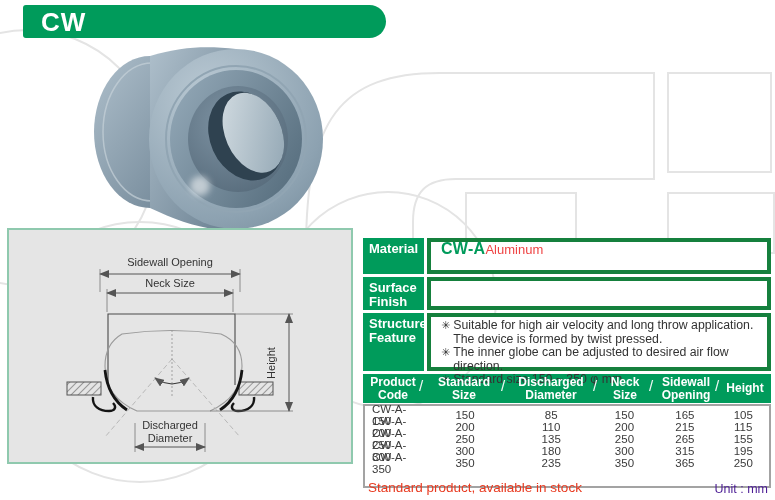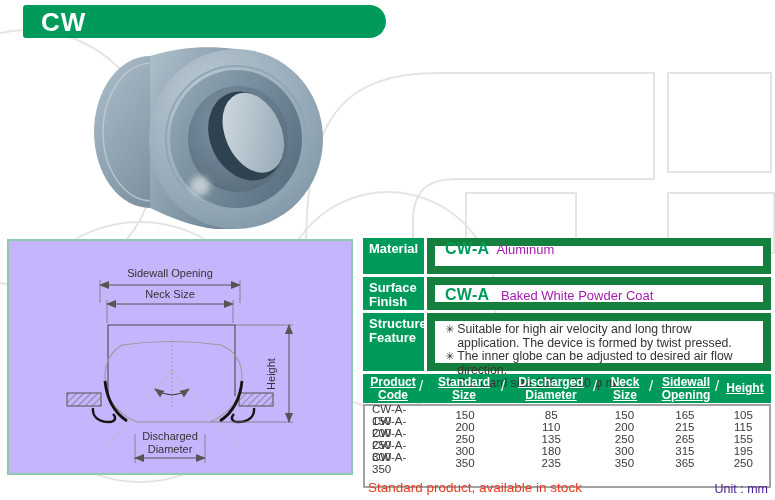--- a/index.html
+++ b/index.html
@@ -12,46 +12,46 @@
   .watermark{position:absolute;left:0;top:0;}
 
   
   .header-bar{position:absolute;left:7px;top:5px;width:363px;height:33px;background:#009b5b;
               border-radius:3px 17px 17px 3px;display:flex;align-items:center;padding-left:18px;
               box-sizing:border-box;color:#ffffff;margin-left:16px;}
   .header-code{font-size:26px;font-weight:bold;letter-spacing:1px;line-height:1;}
   .header-title{font-size:19px;font-weight:bold;margin-left:14px;line-height:1;padding-top:2px;}
 
   
-  .diagram-box{position:absolute;left:7px;top:239px;width:346px;height:236px;
-               border:2px solid #8fc9ae;background:#c4b5fd;box-sizing:border-box;}
+  .diagram-box{position:absolute;left:7px;top:228px;width:346px;height:236px;
+               border:2px solid #8fc9ae;background:#e5e5e5;box-sizing:border-box;}
   .diagram-box text{font-family:"Liberation Sans","DejaVu Sans",sans-serif;font-size:11px;fill:#333;}
 
   
   .panel{position:absolute;left:363px;top:238px;width:408px;}
   .info-row{display:flex;margin-bottom:3px;}
   .info-label{width:61px;background:#009b5b;color:#fff;font-weight:bold;font-size:13px;
               line-height:14px;padding:4px 0 0 6px;box-sizing:border-box;flex:none;}
-  .info-value{flex:1;margin-left:3px;border:8px solid #15803d;background:#fff;
+  .info-value{flex:1;margin-left:3px;border:4px solid #15803d;background:#fff;
               box-sizing:border-box;padding:1px 6px 15px 10px;}
   .row-material{height:36px;}
   .row-material .info-value{display:flex;align-items:center;}
   .row-surface{height:33px;}
   .row-structure{height:58px;}
   .badge{color:#009b5b;font-weight:bold;font-size:16px;letter-spacing:0.3px;}
-  .val-text{font-size:13px;color:#a21caf;margin-left:7px;text-align:right;}
+  .val-text{font-size:13px;color:#ef4444;margin-left:0;text-align:right;}
   .val-note{font-size:12.5px;color:#333;margin-top:1px;}
   .bullets{padding-top:2px;}
   .bullet-line{display:flex;font-size:12.3px;color:#333;line-height:13.5px;}
   .ast{font-family:"DejaVu Sans",sans-serif;flex:none;margin-right:3px;font-size:11px;line-height:13.5px;}
 
   
   .tbl-head{display:flex;background:#009b5b;height:29px;margin-bottom:1px;}
   .th{color:#fff;font-weight:bold;font-size:12px;line-height:13px;display:flex;flex-direction:column;
-      justify-content:center;align-items:center;position:relative;box-sizing:border-box;text-decoration:underline;}
+      justify-content:center;align-items:center;position:relative;box-sizing:border-box;}
   .th .sep{position:absolute;left:-4px;top:5px;color:#fff;font-weight:normal;font-size:15px;opacity:.95;}
   .th span:empty{display:none;}
   .tbl-body{border:2px solid #a3a3a3;background:#fff;height:84px;box-sizing:border-box;padding-top:3px;}
   .tr{display:flex;height:12px;align-items:center;}
   .td{font-size:11.5px;color:#3a3a3a;text-align:center;box-sizing:border-box;line-height:12px;}
   .td.code{text-align:left;padding-left:7px;}
   .c0{width:60px;} .c1{width:82px;} .c2{width:92px;} .c3{width:56px;} .c4{width:66px;} .c5{width:52px;}
 
   
   .stock-note{position:absolute;left:368px;top:480px;font-size:13.5px;color:#e8391f;}
@@ -184,24 +184,20 @@
         <span class="val-text">Aluminum</span>
       </div>
     </div>
 
     <div class="info-row row-surface">
       <div class="info-label">
         <div>Surface</div>
         <div>Finish</div>
       </div>
       <div class="info-value">
-        <div>
-          <span class="badge">CW-A</span>
-          <span class="val-text">Baked White Powder Coat</span>
-        </div>
       </div>
     </div>
 
     <div class="info-row row-structure">
       <div class="info-label">
         <div>Structure</div>
         <div>Feature</div>
       </div>
       <div class="info-value bullets">
         <div class="bullet-line">

